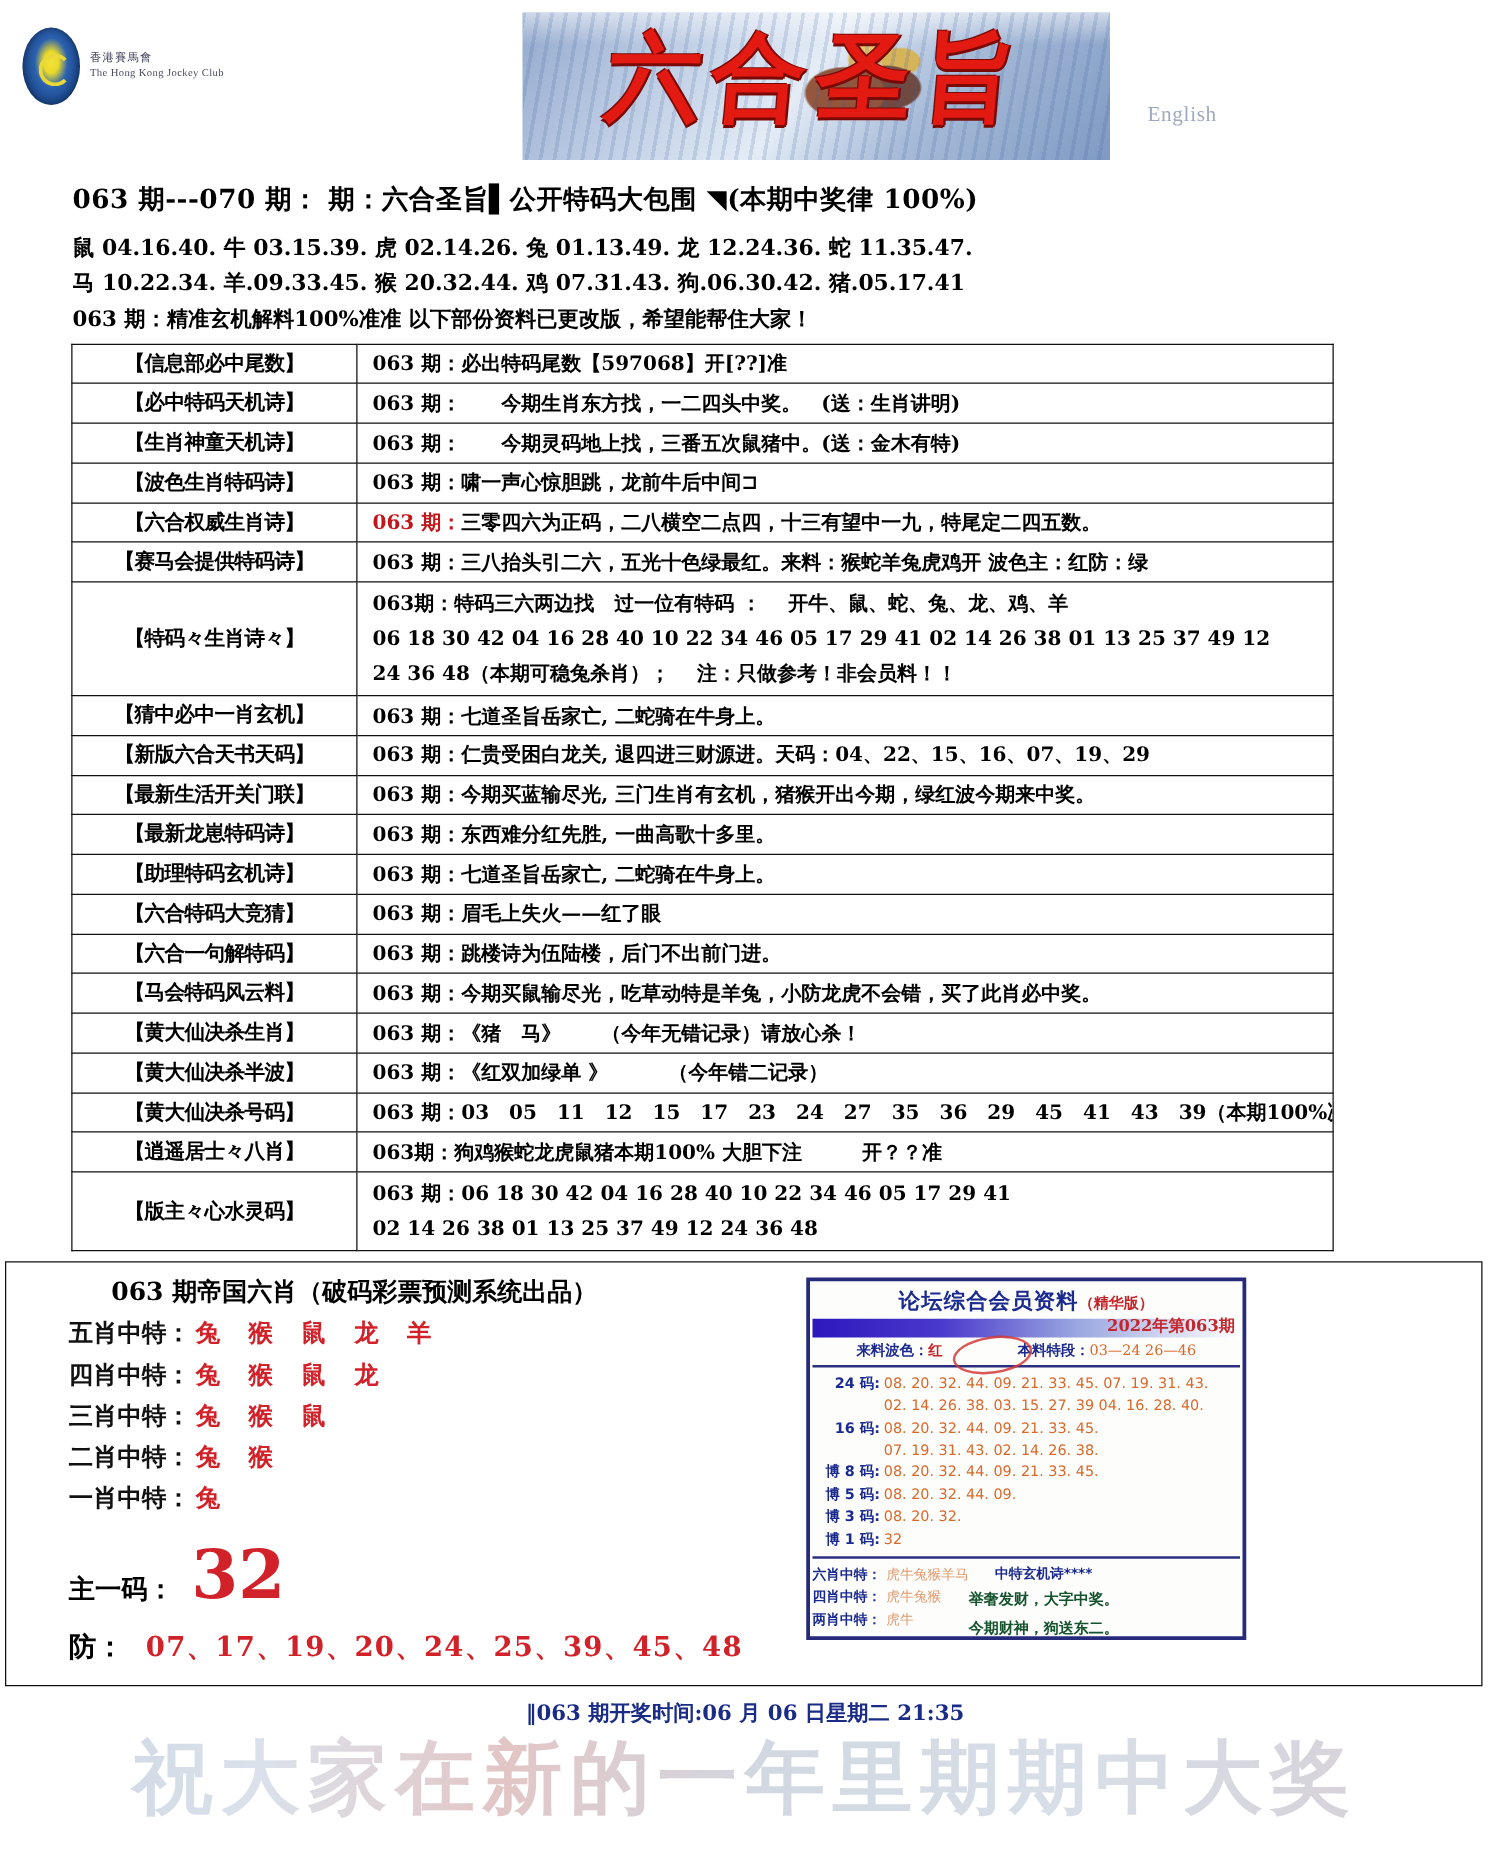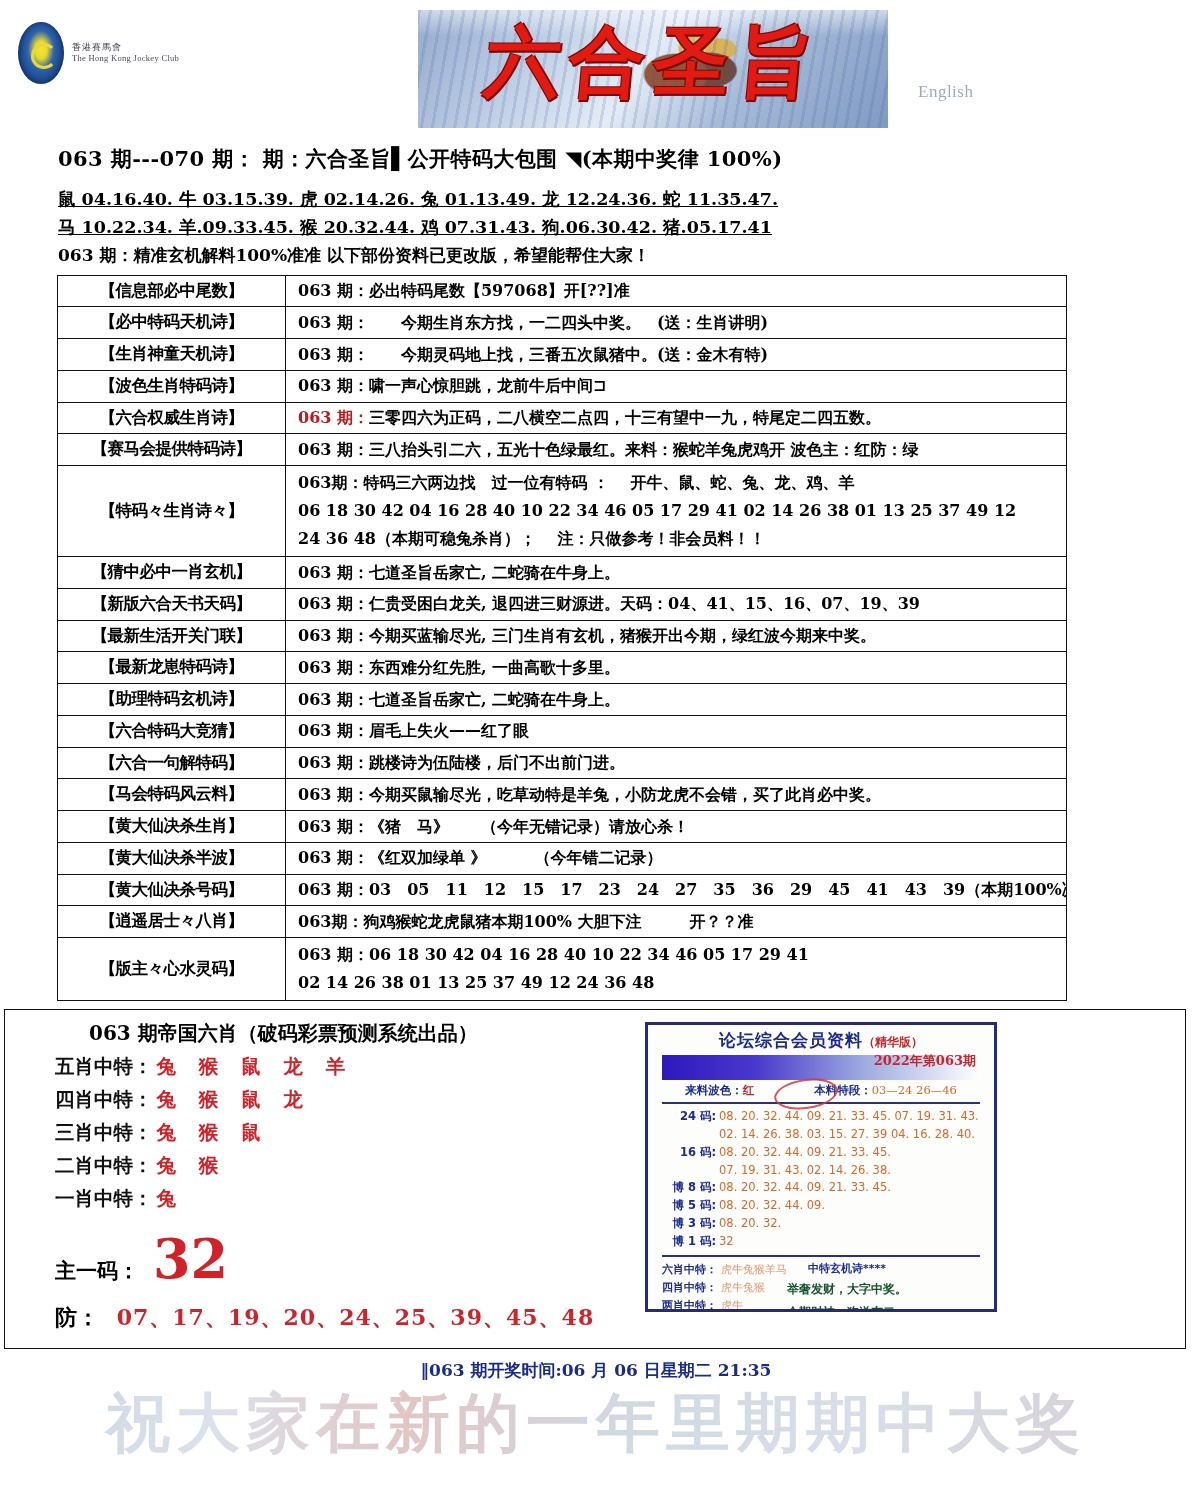--- a/index.html
+++ b/index.html
@@ -136,21 +136,20 @@
     white-space: nowrap;
   }
 
   .zodiac-lines {
     margin: 12px 0 0 58px;
     font-size: 17.5px;
     font-weight: bold;
     font-family: "DejaVu Serif", serif;
     line-height: 1.62;
     white-space: nowrap;
-    text-decoration: underline;
   }
   .note-line {
     margin: 2px 0 8px 58px;
     font-size: 17px;
     font-weight: bold;
     font-family: "DejaVu Serif", serif;
     white-space: nowrap;
   }
 
   
@@ -250,42 +249,42 @@
   
   .bp-right {
     position: absolute;
     left: 640px;
     top: 12px;
     width: 352px;
     height: 290px;
     border: 3px solid #262a7a;
     background: #fdfdfb;
     box-sizing: border-box;
-    padding: 4px 14px;
+    padding: 4px 2px;
     font-family: "DejaVu Sans", sans-serif;
     overflow: hidden;
   }
   .mi-title {
     text-align: center;
     font-size: 17px;
     font-weight: bold;
     color: #1b2a8e;
     font-family: "DejaVu Serif", serif;
     letter-spacing: 1px;
     white-space: nowrap;
   }
   .mi-title .sub {
     color: #c3262b;
     font-size: 12px;
     letter-spacing: 0;
   }
   .mi-bar {
     position: relative;
     margin-top: 3px;
-    height: 25px;
+    height: 15px;
     background: linear-gradient(90deg, #2d18bd 0%, #4a39cc 30%, #9aa7e0 62%, #ffffff 100%);
     text-decoration: underline;
   }
   .mi-bar .issue-no {
     position: absolute;
     right: 4px; top: -3px;
     font-size: 13px;
     font-weight: bold;
     color: #c3262b;
     font-family: "DejaVu Serif", serif;
@@ -449,21 +448,21 @@
       <tr>
         <td class="label">【特码々生肖诗々】</td>
         <td class="content multi"><span class="issue">063期：</span><span>特码三六两边找　过一位有特码 ：　 开牛、鼠、蛇、兔、龙、鸡、羊</span><div>06 18 30  42 04  16  28 40 10 22  34 46 05  17  29 41 02  14  26  38  01  13 25 37 49 12</div><div>24 36 48（本期可稳兔杀肖）；　 注：只做参考！非会员料！！</div></td>
       </tr>
       <tr>
         <td class="label">【猜中必中一肖玄机】</td>
         <td class="content"><span class="issue">063 期：</span><span>七道圣旨岳家亡, 二蛇骑在牛身上。</span></td>
       </tr>
       <tr>
         <td class="label">【新版六合天书天码】</td>
-        <td class="content"><span class="issue">063 期：</span><span>仁贵受困白龙关, 退四进三财源进。天码：04、41、15、16、07、19、39</span></td>
+        <td class="content"><span class="issue">063 期：</span><span>仁贵受困白龙关, 退四进三财源进。天码：04、22、15、16、07、19、29</span></td>
       </tr>
       <tr>
         <td class="label">【最新生活开关门联】</td>
         <td class="content"><span class="issue">063 期：</span><span>今期买蓝输尽光, 三门生肖有玄机，猪猴开出今期，绿红波今期来中奖。</span></td>
       </tr>
       <tr>
         <td class="label">【最新龙崽特码诗】</td>
         <td class="content"><span class="issue">063 期：</span><span>东西难分红先胜, 一曲高歌十多里。</span></td>
       </tr>
       <tr>

